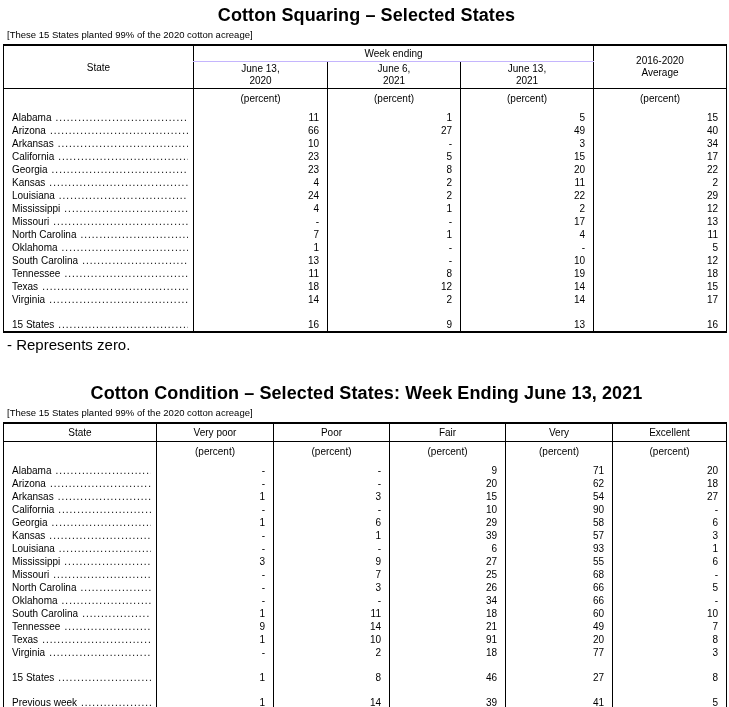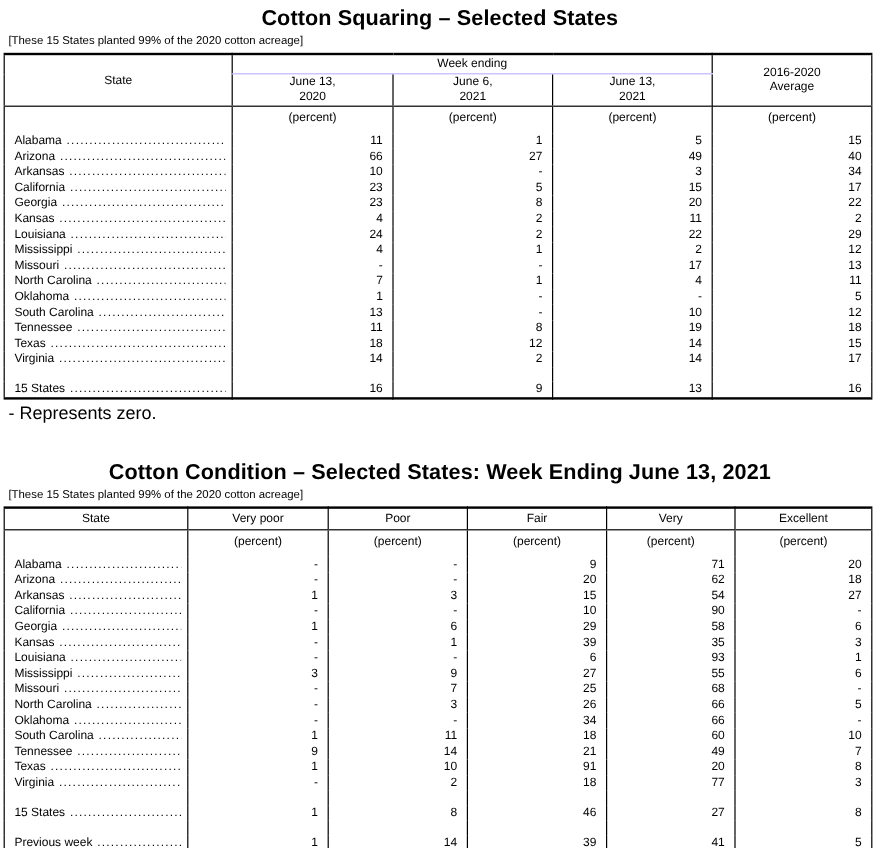--- a/index.html
+++ b/index.html
@@ -419,21 +419,21 @@
         <tr>
           <td class="state-cell">
             <div class="state-flex">
               <span class="nm">Kansas</span>
               <span class="leader"></span>
             </div>
           </td>
           <td class="num b-l">-</td>
           <td class="num b-l">1</td>
           <td class="num b-l">39</td>
-          <td class="num b-l">35</td>
+          <td class="num b-l">57</td>
           <td class="num b-l">3</td>
         </tr>
         <tr>
           <td class="state-cell">
             <div class="state-flex">
               <span class="nm">Louisiana</span>
               <span class="leader"></span>
             </div>
           </td>
           <td class="num b-l">-</td>

